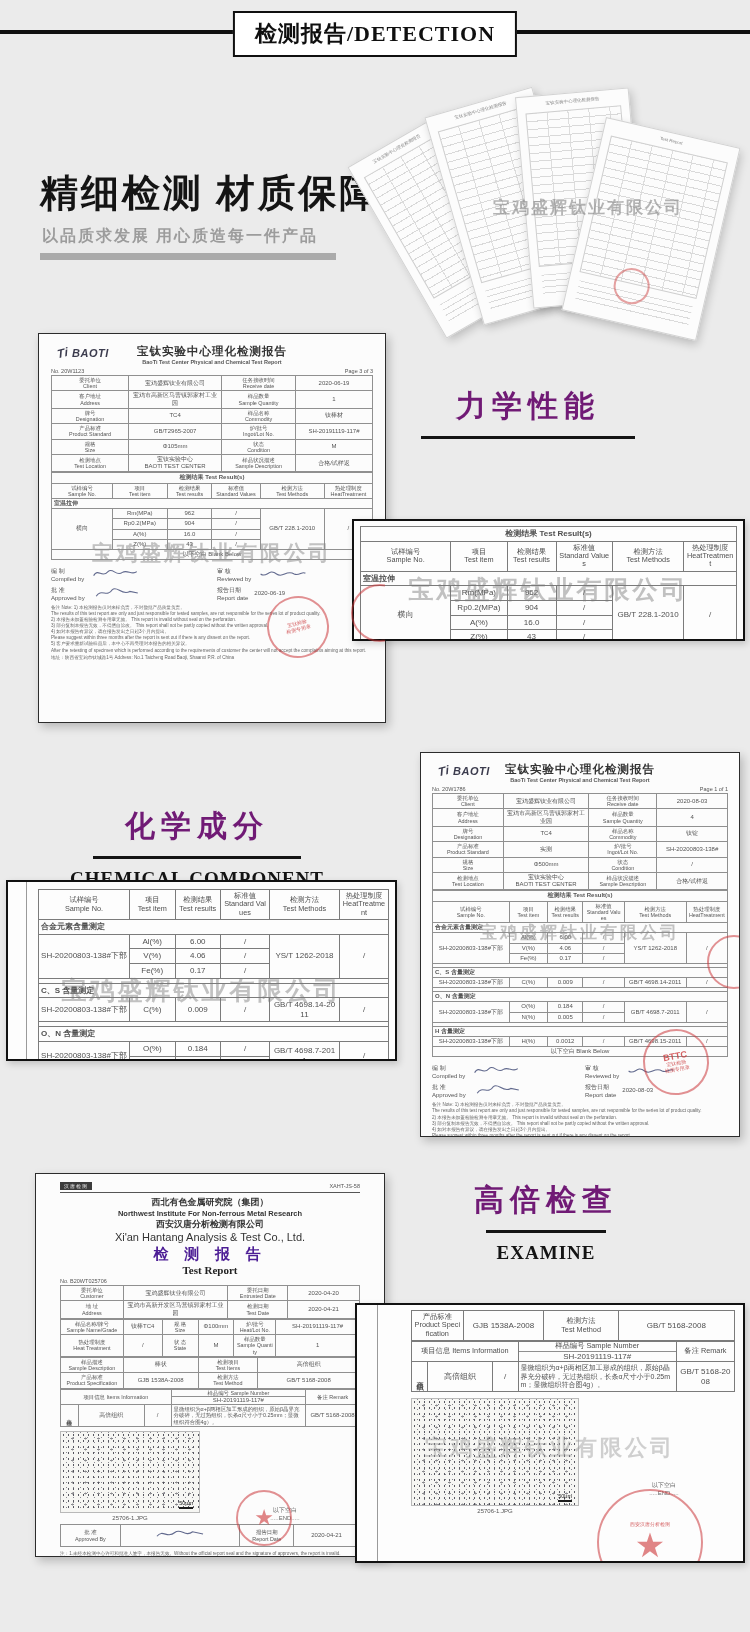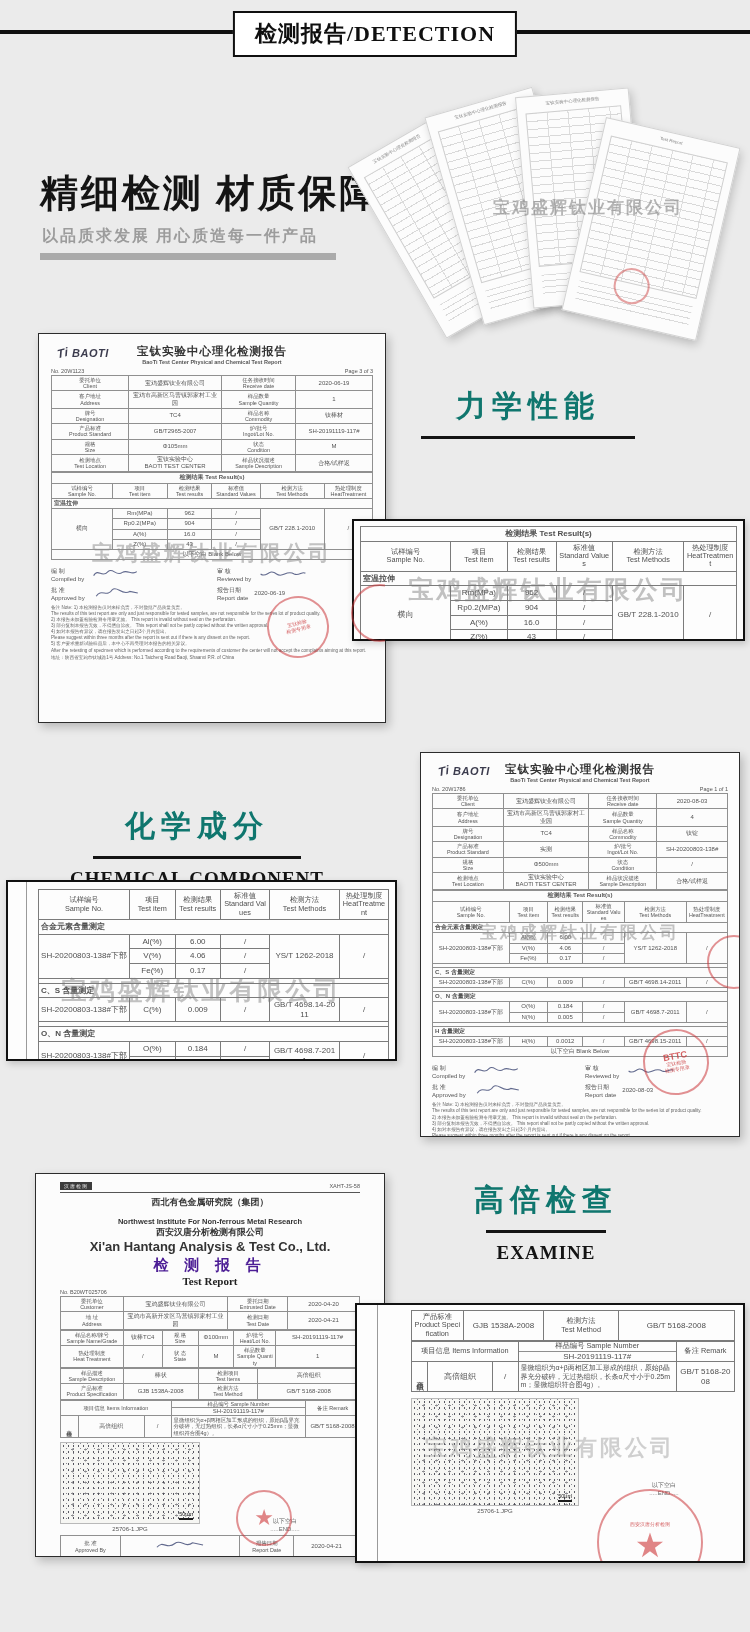--- a/index.html
+++ b/index.html
@@ -29,21 +29,21 @@
                   repeating-linear-gradient(90deg, transparent 0 20px, #dddddd 20px 21px); }
   .sheet .foot { position:absolute; left:10px; right:10px; bottom:10px; height:22px;
       background: repeating-linear-gradient(180deg, #dadada 0 1px, transparent 1px 6px); }
   .mini-stamp { position:absolute; bottom:20px; left:44px; width:36px; height:36px; border-radius:50%;
       border:2px solid rgba(205,70,70,.5); }
   .fan-wm { position:absolute; left:448px; top:196px; width:280px; text-align:center; font-size:17px;
       font-weight:800; color:rgba(120,120,120,.55); letter-spacing:2px; z-index:6; white-space:nowrap; }
 
   
   .sec { position:absolute; text-align:center; }
-  .sec .zh { font-size:30px; font-weight:800; color:#0f766e; letter-spacing:6px; }
+  .sec .zh { font-size:30px; font-weight:800; color:#701a75; letter-spacing:6px; }
   .sec .rule { height:3px; background:#141414; margin:9px auto 9px; }
   .sec .en { font-size:19px; font-weight:700; letter-spacing:1px; color:#141414; }
   .sec-mech { left:350px; top:386px; width:356px; } .sec-mech .rule { width:214px; }
   .sec-chem { left:17px;  top:806px; width:360px; } .sec-chem .rule { width:208px; }
   .sec-exam { left:398px; top:1180px; width:296px; } .sec-exam .rule { width:120px; }
 
   
   .doc { position:absolute; background:#fcfcfc; border:1.5px solid #2c2c2c; box-shadow:3px 4px 9px rgba(0,0,0,.22);
          overflow:hidden; color:#4a4a4a; }
   .doc1 { left:38px;  top:333px;  width:348px; height:390px; padding:10px 12px; }
@@ -699,23 +699,23 @@
     <div class="wm">宝鸡盛辉钛业有限公司</div>
   </div>
 
   <div class="doc doc3">
     <div style="display:flex;justify-content:space-between;align-items:center;border-bottom:1.5px solid #555;padding-bottom:2px;">
       <span style="background:#3c3c3c;color:#eee;font-size:5px;padding:1px 4px;letter-spacing:1px;">汉唐检测</span>
       <span style="font-size:5.5px;color:#555;">XAHT-JS-58</span>
     </div>
     <div style="text-align:center;margin-top:3px;">
       <div style="font-size:9px;font-weight:700;color:#333;">西北有色金属研究院（集团）</div>
-      <div style="font-size:7.5px;font-weight:700;color:#333;margin-top:8px;">Northwest Institute For Non-ferrous Metal Research</div>
+      <div style="font-size:7.5px;font-weight:700;color:#333;">Northwest Institute For Non-ferrous Metal Research</div>
       <div style="font-size:9px;font-weight:700;color:#333;">西安汉唐分析检测有限公司</div>
-      <div style="font-size:13px;font-weight:700;color:#333;">Xi'an Hantang Analysis &amp; Test Co., Ltd.</div>
+      <div style="font-size:11px;font-weight:400;color:#333;">Xi'an Hantang Analysis &amp; Test Co., Ltd.</div>
       <div style="font-size:15px;font-weight:800;letter-spacing:6px;color:#4c1d95;margin-top:2px;" class="serif">检 测 报 告</div>
       <div style="font-size:11px;font-weight:800;color:#222;" class="serif">Test Report</div>
     </div>
     <div style="font-size:5.5px;color:#555;margin:2px 0 1px;">No.  B20WT025706</div>
     <table class="scan">
       <colgroup>
           <col style="width:21%">
           <col style="width:35%">
           <col style="width:20%">
           <col style="width:24%">

